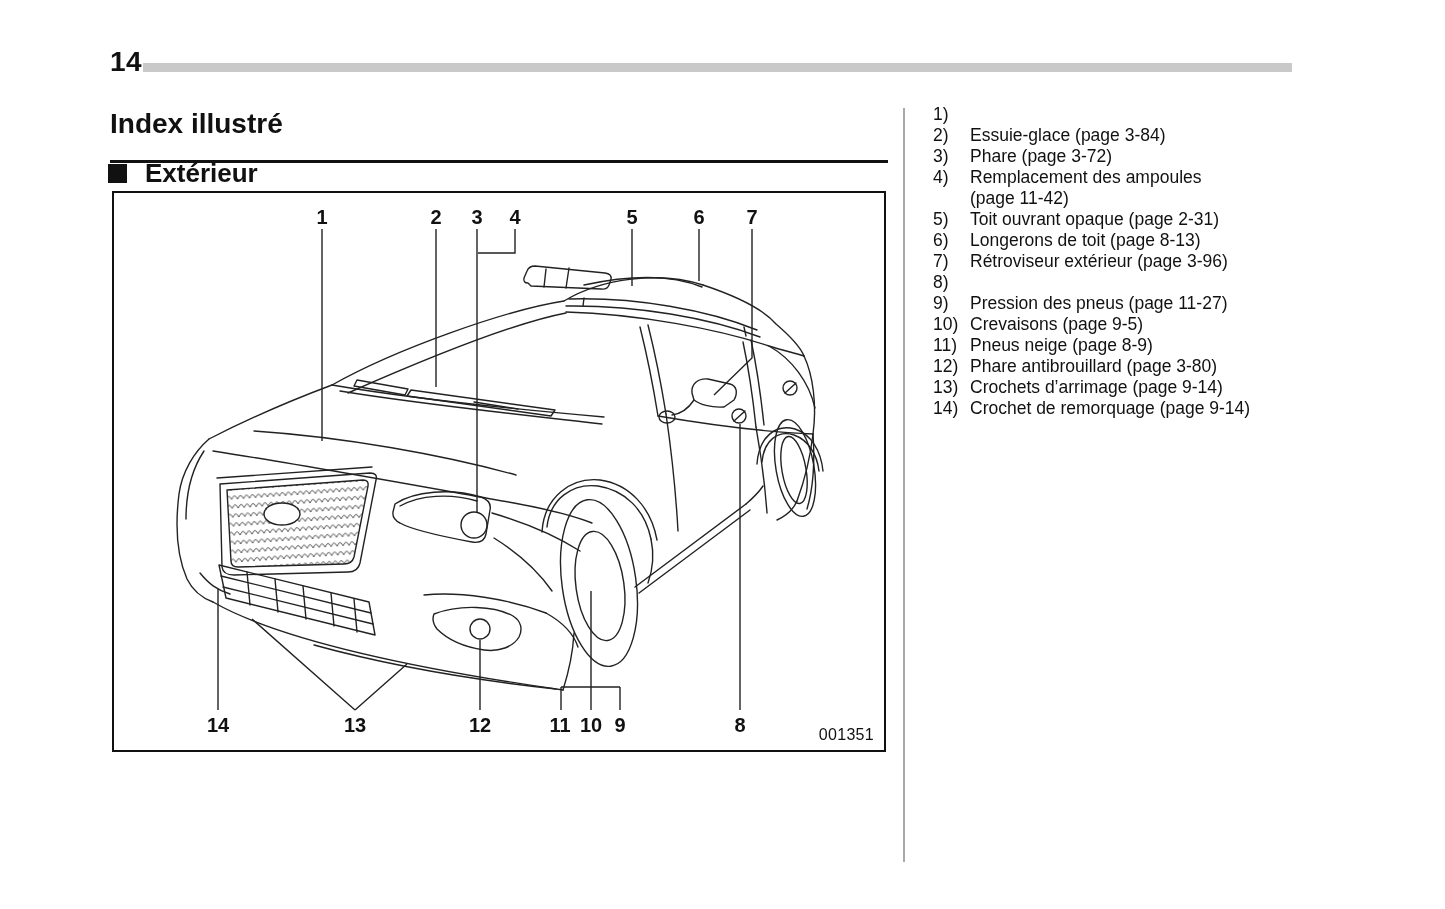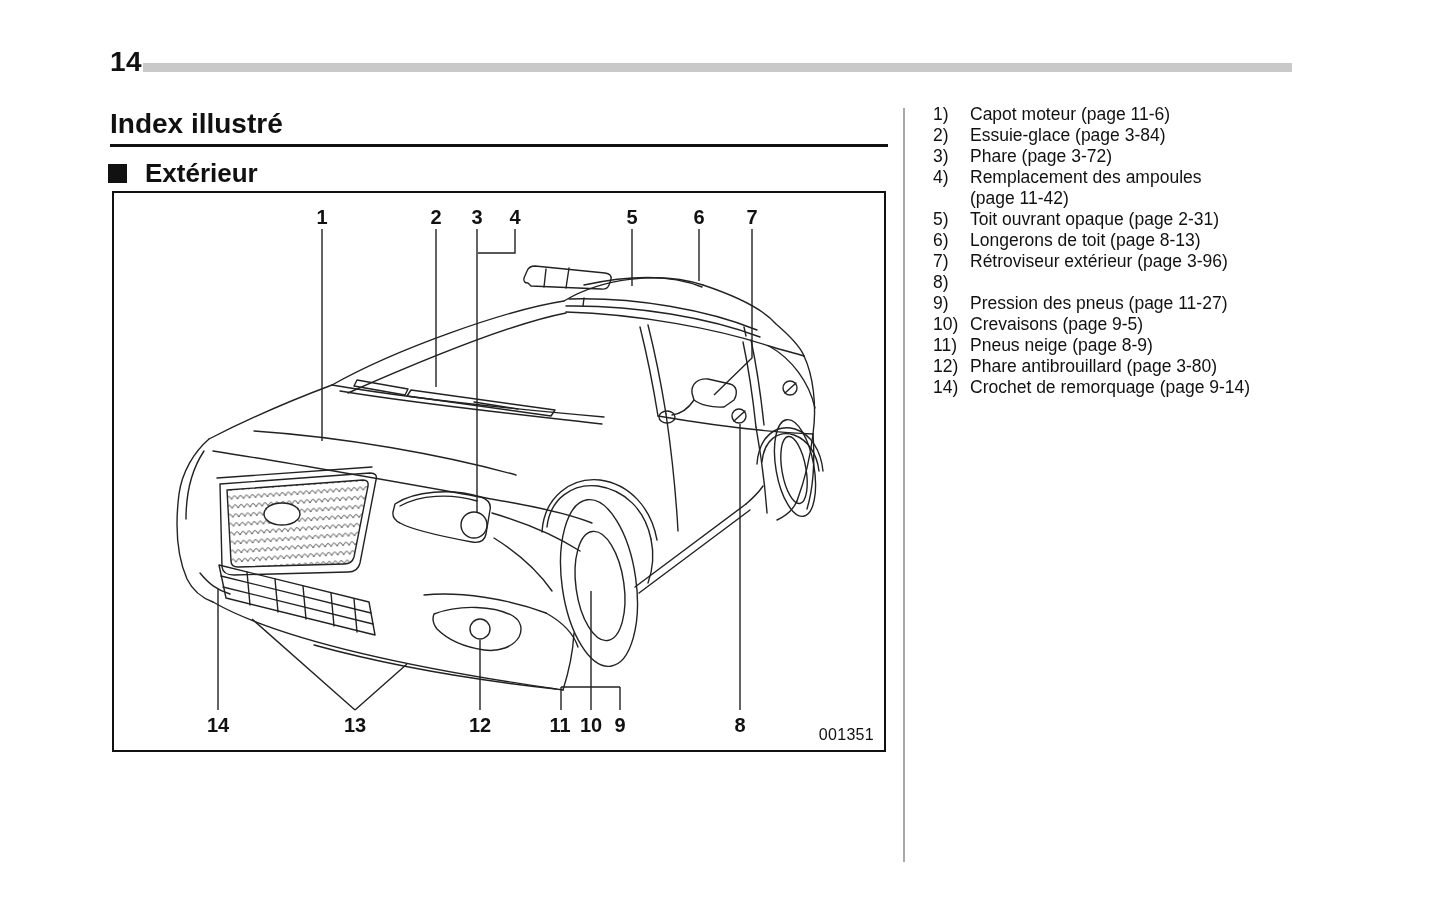--- a/index.html
+++ b/index.html
@@ -3,21 +3,21 @@
 <meta charset="utf-8">
 <style>
   html,body{margin:0;padding:0;background:#fff;}
   .page{position:relative;width:1292px;height:909px;background:#ffffff;overflow:hidden;
         font-family:"Liberation Sans","DejaVu Sans",sans-serif;color:#111;}
   
   .page-num{position:absolute;left:110px;top:46px;font-size:28px;font-weight:bold;letter-spacing:.5px;}
   .header-bar{position:absolute;left:143px;top:63px;width:1151px;height:9px;background:#c9c9c9;}
   
   .title{position:absolute;left:110px;top:108px;margin:0;width:778px;font-size:28px;font-weight:bold;
-         padding-bottom:4px;border-bottom:3px solid #111;}
+         padding-bottom:20px;border-bottom:3px solid #111;}
   .subtitle{position:absolute;left:108px;top:158px;margin:0;font-size:26px;font-weight:bold;
             display:flex;align-items:center;justify-content:space-between;}
   .subtitle .sq{display:inline-block;width:19px;height:19px;background:#111;margin-right:18px;}
   
   .figure-box{position:absolute;left:112px;top:191px;width:774px;height:561px;border:2px solid #111;
               box-sizing:border-box;background:#fff;}
   .figure-box svg{position:absolute;left:0;top:0;}
   .co{position:absolute;transform:translateX(-50%);font-size:20px;font-weight:bold;white-space:nowrap;}
   .fig-code{position:absolute;right:10px;bottom:6px;font-size:16px;letter-spacing:.3px;}
   
@@ -184,21 +184,20 @@
     <span class="co" style="left:104px;top:521px">14</span>
 
     <span class="fig-code">001351</span>
   </div>
 
   <div class="divider"></div>
 
   <ol class="legend">
     <li>
         <span class="n">1)</span>
-        <span class="t">Capot moteur (page 11-6)</span>
       </li>
     <li>
         <span class="n">2)</span>
         <span class="t">Essuie-glace (page 3-84)</span>
       </li>
     <li>
         <span class="n">3)</span>
         <span class="t">Phare (page 3-72)</span>
       </li>
     <li>
@@ -230,18 +229,22 @@
       </li>
     <li>
         <span class="n">11)</span>
         <span class="t">Pneus neige (page 8-9)</span>
       </li>
     <li>
         <span class="n">12)</span>
         <span class="t">Phare antibrouillard (page 3-80)</span>
       </li>
     <li>
+        <span class="n">13)</span>
+        <span class="t">Crochets d’arrimage (page 9-14)</span>
+      </li>
+    <li>
         <span class="n">14)</span>
         <span class="t">Crochet de remorquage (page 9-14)</span>
       </li>
   </ol>
 
 </div>
 
 </body></html>

